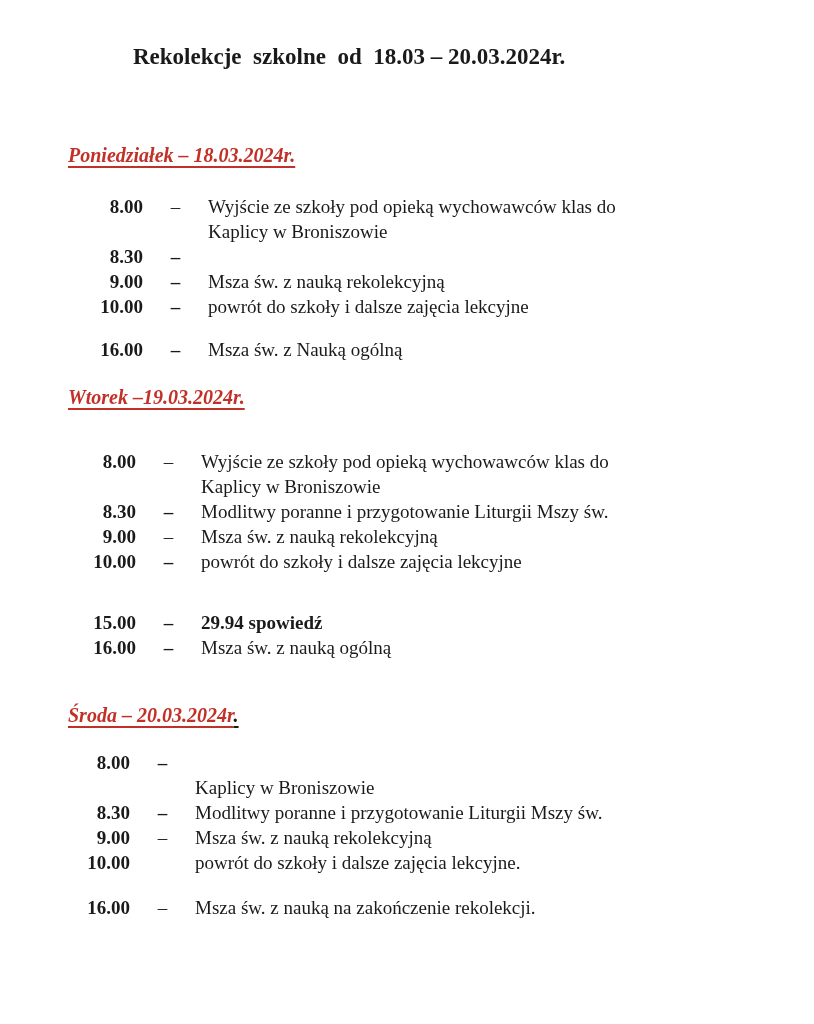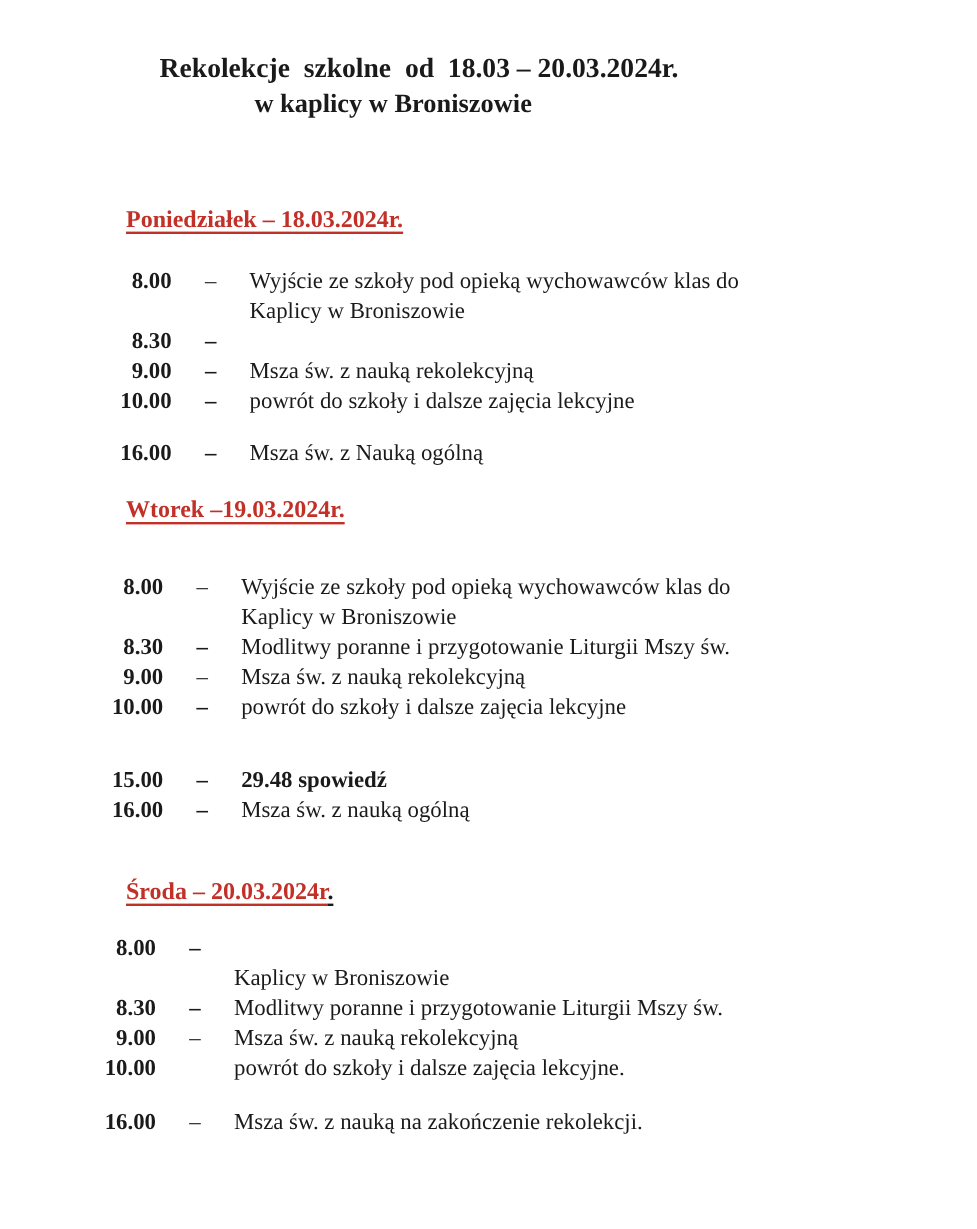--- a/index.html
+++ b/index.html
@@ -13,22 +13,22 @@
   }
   .t1{
     font-size:23px;font-weight:bold;line-height:30px;
     margin-left:133px;white-space:pre;
   }
   .t2{
     font-size:22px;font-weight:bold;line-height:28px;
     margin-left:212px;
   }
   .sec-heading{
-    margin-left:105px;
-    font-size:20px;font-weight:bold;
+    margin-left:68px;
+    font-size:20px;font-weight:bold;font-style:italic;
     line-height:30px;
     color:var(--accent,#c23128);
   }
   .sec-heading .red-part,
   .sec-heading .black-part{
     text-decoration:underline;
     text-decoration-thickness:2px;
     text-underline-offset:4px;
   }
   .sec-heading .black-part{color:#1a1a1a;}
@@ -52,21 +52,20 @@
   .h-wed{margin-top:40px;}
   .wed-lines{margin-top:20px;}
   .wed-late{margin-top:20px;}
 </style>
 </head>
 <body style="background: rgb(255, 255, 255);">
 
 <div class="doc">
 
   <div class="t1">Rekolekcje  szkolne  od  18.03 – 20.03.2024r.</div>
-  <div class="t2">w kaplicy w Broniszowie</div>
 
   <div class="sec-heading h-mon"><span class="red-part">Poniedziałek – 18.03.2024r.</span><span class="black-part"></span></div>
 
   <div class="lines sec-0 mon-lines">
     <div class="line">
       <span class="time">8.00</span>
         <span class="sep">–</span>
         <span class="txt">Wyjście ze szkoły pod opieką wychowawców klas do</span>
     </div>
     <div class="line">
@@ -125,21 +124,21 @@
       <span class="time">10.00</span>
         <span class="sep sb">–</span>
         <span class="txt">powrót do szkoły i dalsze zajęcia lekcyjne</span>
     </div>
   </div>
 
   <div class="lines sec-1 tue-late">
     <div class="line">
       <span class="time">15.00</span>
         <span class="sep sb">–</span>
-        <span class="txt tb">29.48 spowiedź</span>
+        <span class="txt tb">29.94 spowiedź</span>
     </div>
     <div class="line">
       <span class="time">16.00</span>
         <span class="sep sb">–</span>
         <span class="txt">Msza św. z nauką ogólną</span>
     </div>
   </div>
 
   <div class="sec-heading h-wed"><span class="red-part">Środa – 20.03.2024r</span><span class="black-part">.</span></div>
 

